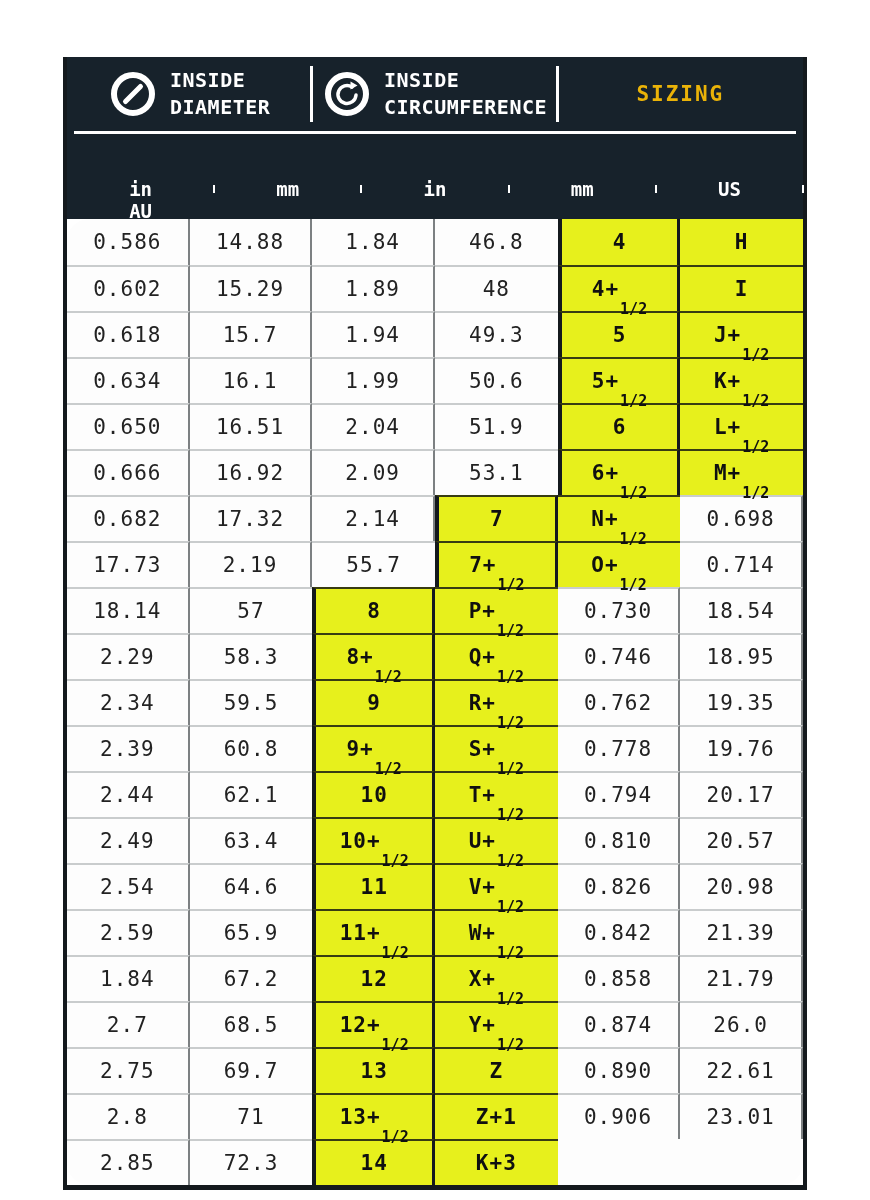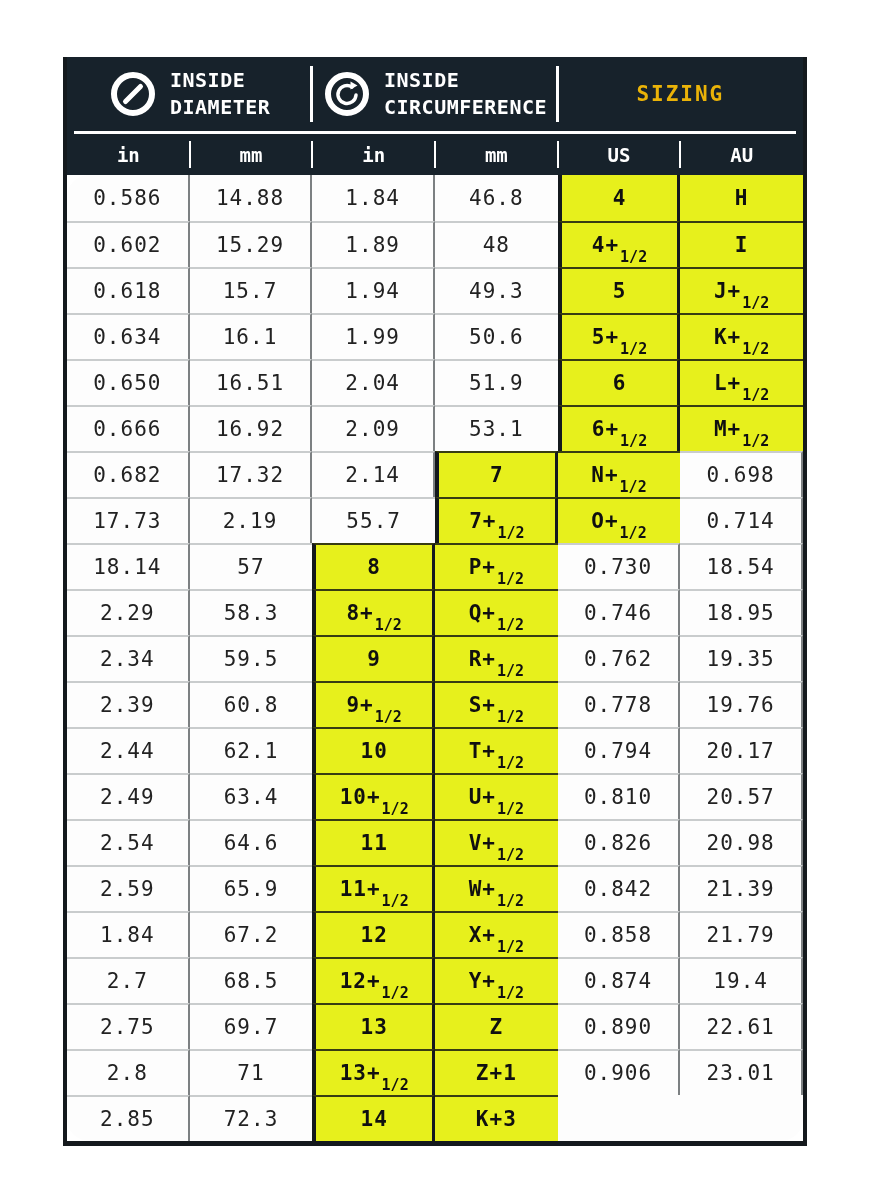--- a/index.html
+++ b/index.html
@@ -28,21 +28,21 @@
     color: #ffffff;
   }
   .group.divided::after {
     content: ""; position: absolute; right: -1px; top: 9px; bottom: 9px;
     width: 3px; background: #ffffff;
   }
   .gicon { width: 48px; height: 48px; display: block; flex: 0 0 auto; }
   .glabel { font-weight: 700; font-size: 20px; line-height: 1.35; letter-spacing: 0.5px; text-align: left; }
   .sizing-label { font-weight: 700; font-size: 21px; letter-spacing: 2px; color: #eab308; }
   .hline { height: 3px; background: #ffffff; margin: 0 7px; }
-  .sub-row { height: 41px; display: grid; grid-template-columns: repeat(6, 1fr); }
+  .sub-row { height: 41px; display: grid; grid-template-columns: repeat(5, 1fr); margin-top: 44px; }
   .sub-cell {
     position: relative;
     display: flex; align-items: center; justify-content: center;
     color: #ffffff; font-weight: 700; font-size: 19px;
   }
   .sub-cell.divided::after {
     content: ""; position: absolute; right: -1px; top: 7px; bottom: 7px;
     width: 2px; background: #ffffff;
   }
   
@@ -62,21 +62,21 @@
   .cell.plain { border-top: 2px solid #c9cccd; }
   .cell.c0, .cell.c1, .cell.c2 { border-right: 2px solid #7c8082; }
   .cell.hl {
     background: #e7f01c;
     font-weight: 700;
     color: #101010;
     border-top: 2px solid #383c12;
   }
   .cell.c4 { border-left: 4px solid #14191d; border-right: 3px solid #15191d; }
   .cell.first { border-top: none; }
-  .frac { font-size: 15px; font-weight: 700; margin-left: 1px; position: relative; top: 12px; letter-spacing: 0; }
+  .frac { font-size: 15px; font-weight: 700; margin-left: 1px; position: relative; top: 20px; letter-spacing: 0; }
 </style>
 </head>
 <body>
 
 <div class="table-wrap">
 
   <div class="header">
 
     <div class="group-row">
 
@@ -298,21 +298,21 @@
       <div class="cell c3 plain">68.5</div>
       <div class="cell c4 hl">
         <span>12+</span>
         <span class="frac">1/2</span>
       </div>
       <div class="cell c5 hl">
         <span>Y+</span>
         <span class="frac">1/2</span>
       </div>
       <div class="cell c0 plain">0.874</div>
-      <div class="cell c1 plain">19.4</div>
+      <div class="cell c1 plain">26.0</div>
       <div class="cell c2 plain">2.75</div>
       <div class="cell c3 plain">69.7</div>
       <div class="cell c4 hl">13</div>
       <div class="cell c5 hl">Z</div>
       <div class="cell c0 plain">0.890</div>
       <div class="cell c1 plain">22.61</div>
       <div class="cell c2 plain">2.8</div>
       <div class="cell c3 plain">71</div>
       <div class="cell c4 hl">
         <span>13+</span>

